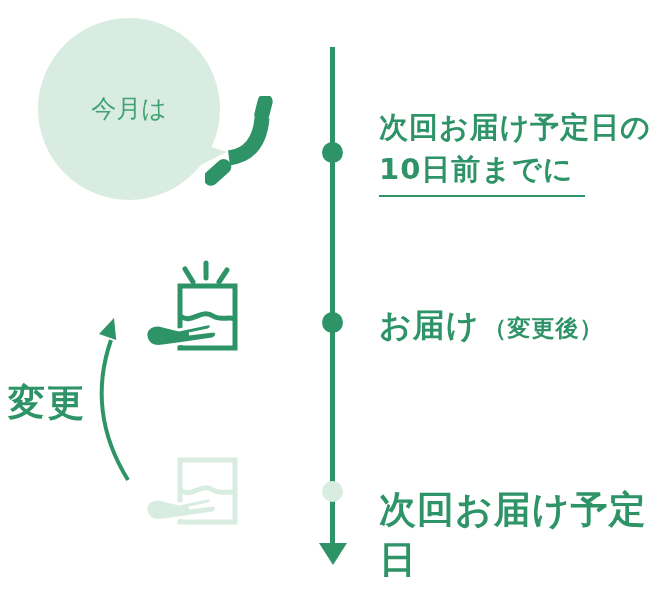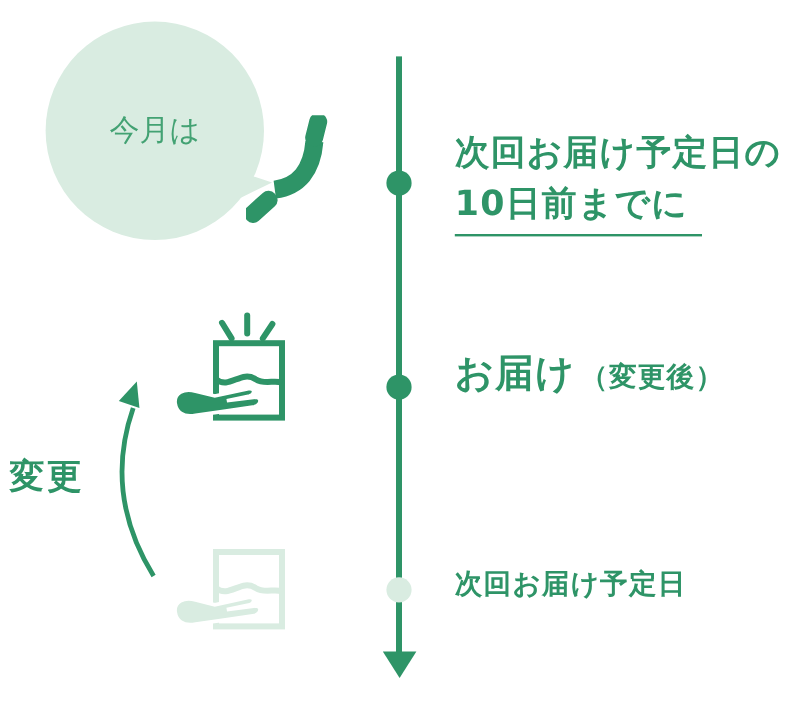--- a/index.html
+++ b/index.html
@@ -64,28 +64,28 @@
     font-weight:600;
     letter-spacing:1px;
   }
   .label-1{top:106px;font-size:29px;line-height:1.45;}
   .label-1 .underlined{
     display:inline-block;
     min-width:206px;
     border-bottom:2px solid var(--primary);
     padding-bottom:5px;
   }
-  .label-2{top:290px;font-size:32px;}
+  .label-2{top:304px;font-size:32px;}
   .label-2 .suffix{font-size:23px;font-weight:600;margin-left:4px;}
-  .label-3{top:471px;font-size:23px;}
+  .label-3{top:485px;font-size:37px;}
   
   .change-label{
     position:absolute;left:8px;top:378px;
     color:var(--primary);
-    font-size:29px;font-weight:600;letter-spacing:2px;
+    font-size:37px;font-weight:600;letter-spacing:2px;
   }
   .svg-abs{position:absolute;}
   .phone-svg{left:205px;top:96px;width:78px;height:90px;z-index:3;}
   .icon-green{left:143px;top:258px;width:100px;height:100px;}
   .icon-pale{left:143px;top:432px;width:100px;height:100px;}
   .arrow-svg{left:78px;top:312px;width:70px;height:172px;}
 </style>
 </head>
 <body>
 

